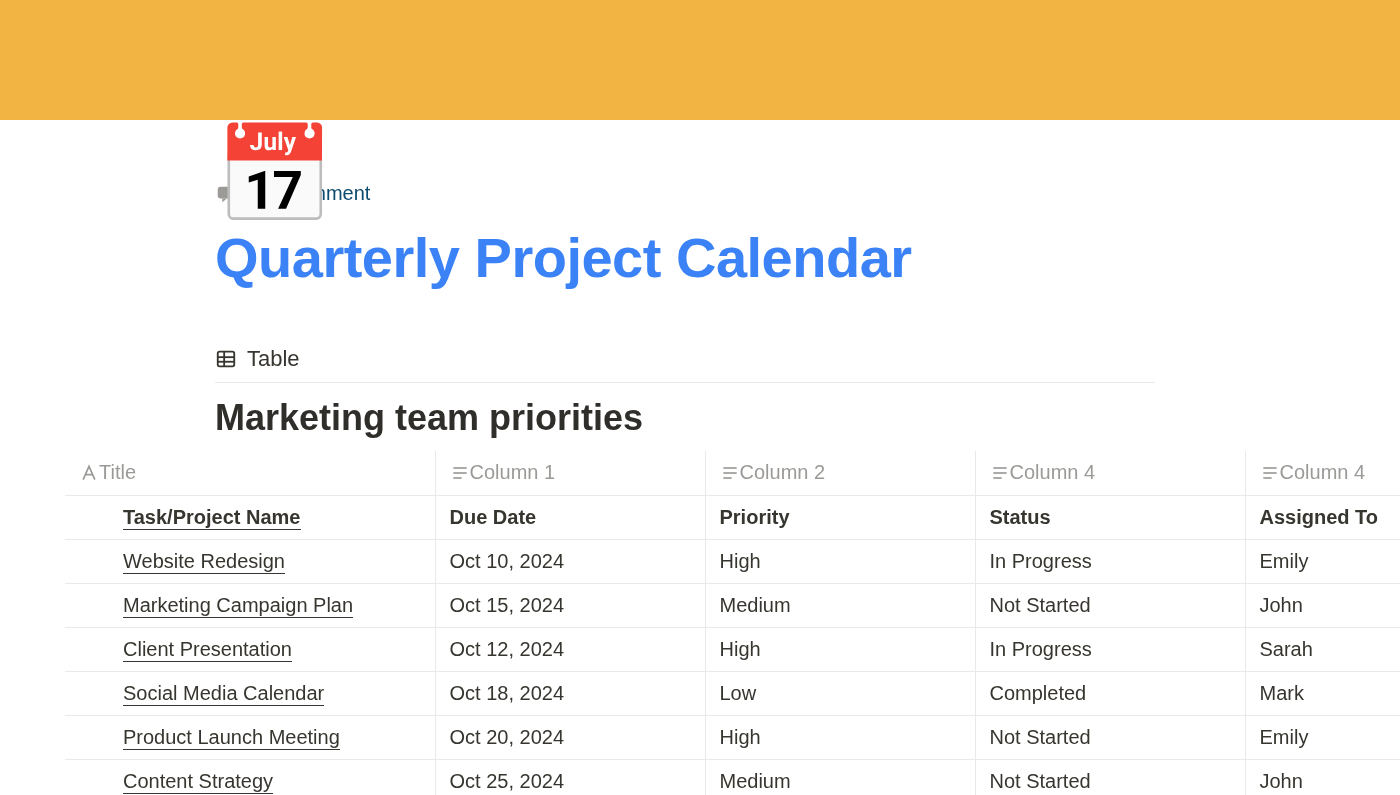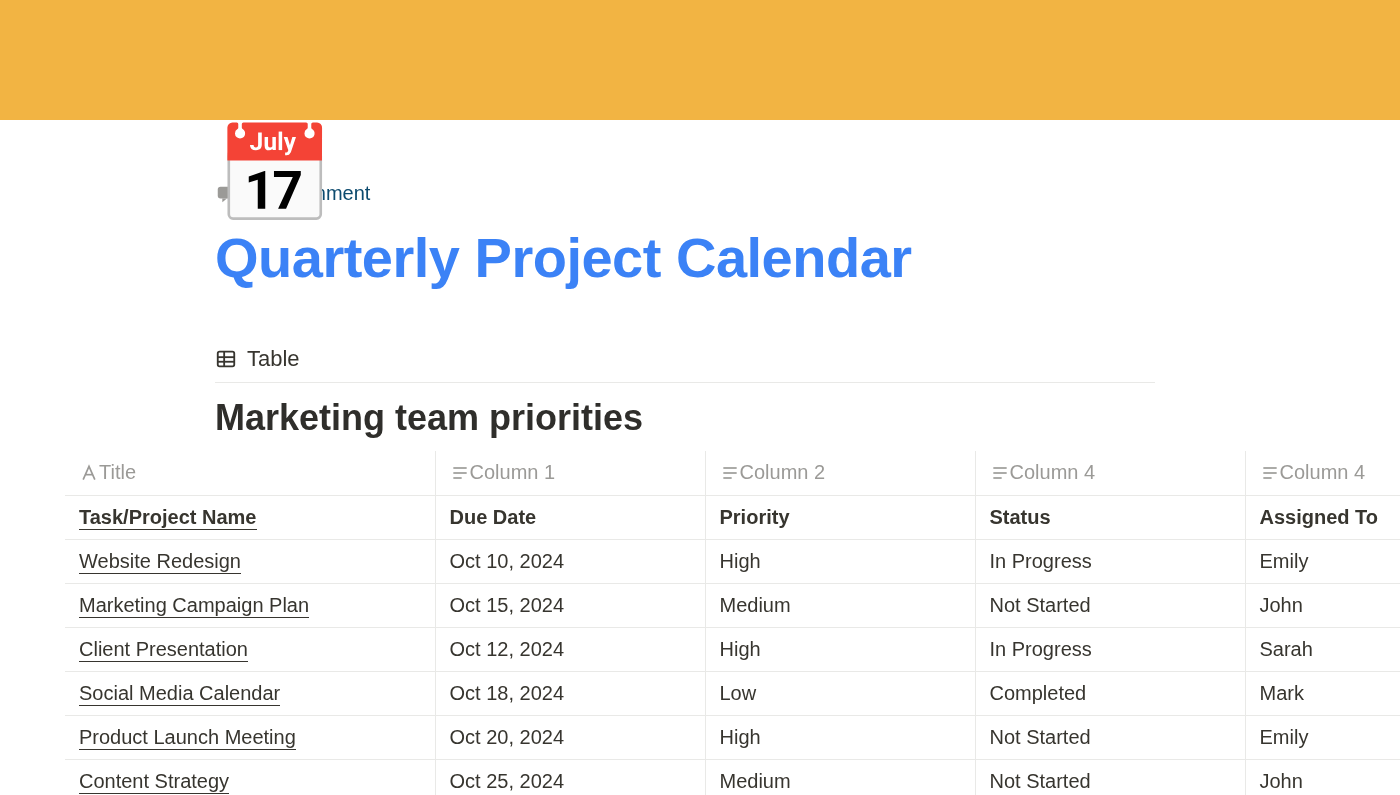--- a/index.html
+++ b/index.html
@@ -104,20 +104,21 @@
   .col-icon { display: inline-flex; color: #9b9a97; }
   col.c0 { width: 370px; }
   col.c1 { width: 270px; }
   col.c2 { width: 270px; }
   col.c3 { width: 270px; }
   col.c4 { width: 160px; }
   .title-cell span {
     border-bottom: 1px solid #37352f;
     padding-bottom: 1px;
     font-weight: 500;
+    margin-left: 44px;
   }
   tr.header-data td { font-weight: 700; }
   tr.header-data td.title-cell span { font-weight: 700; }
 </style>
 </head>
 <body>
 
 <div class="cover"></div>
 
 <div class="content">

